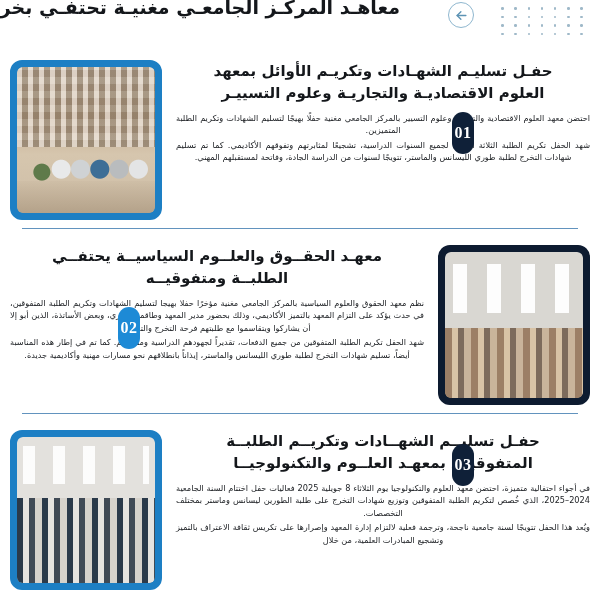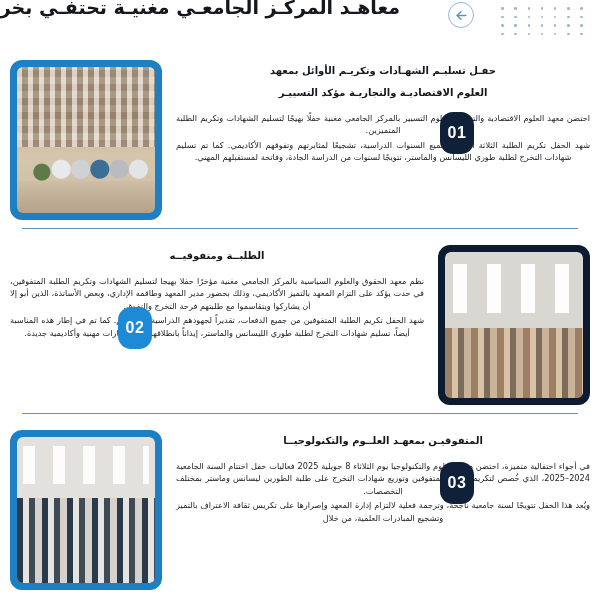--- a/index.html
+++ b/index.html
@@ -184,44 +184,44 @@
     bottom: 0; left: 0; right: 0; height: 58%;
     background:
       repeating-linear-gradient(90deg,
         #2b3a4a 0 6px, #e6e4e0 6px 12px, #404a55 12px 18px, #d6d2cb 18px 25px),
       linear-gradient(180deg, rgba(200,170,60,.35), rgba(60,70,90,.25));
   }
 
   
   .badge {
     position: absolute;
-    width: 34px;
+    width: 22px;
     height: 42px;
     border-radius: 13px;
     display: flex;
     align-items: center;
     justify-content: center;
     font-size: 16px;
     font-weight: bold;
     color: #ffffff;
     letter-spacing: .5px;
     z-index: 5;
-    font-family: Liberation Sans, sans-serif;
+    font-family: Liberation Serif, serif;
   }
   .badge.navy { background: #0f2038; }
   .badge.blue { background: #1d8ad6; }
 
   
   .text-col {
     flex: 1 1 auto;
     min-width: 0;
     direction: rtl;
   }
   .art-title {
-    font-size: 10px;
+    font-size: 15px;
     line-height: 22px;
     font-weight: bold;
     color: #14171b;
     text-align: center;
     margin: 0 0 8px 0;
     letter-spacing: -0.1px;
   }
   .art-title .ln { display: block; white-space: nowrap; }
 
   .art-body {
@@ -248,21 +248,21 @@
   #article-1 .badge { top: 52px; right: 126px; }
 
   #article-2 { margin-top: 16px; }
   #article-2 .photo-wrap { order: 1; }
   #article-2 .text-col { order: 2; }
   #article-2 .badge { top: 62px; left: 118px; }
 
   #article-3 { margin-top: 16px; }
   #article-3 .photo-wrap { order: 2; }
   #article-3 .text-col { order: 1; }
-  #article-3 .badge { top: 32px; right: 126px; }
+  #article-3 .badge { top: 14px; right: 126px; }
 </style>
 </head>
 <body>
 
 <div class="page">
 
   <div class="header">
 
     <div class="dot-grid">
       <i></i>
@@ -312,21 +312,21 @@
 
       <div class="photo-wrap">
         <div class="photo-frame blue">
           <div class="inner ph-group1"></div>
         </div>
       </div>
 
       <div class="text-col">
         <div class="art-title">
           <span class="ln">حفـل تسليـم الشهـادات وتكريـم الأوائل بمعهد</span>
-          <span class="ln">العلوم الاقتصاديـة والتجاريـة مؤكد التسييـر</span>
+          <span class="ln">العلوم الاقتصاديـة والتجاريـة وعلوم التسييـر</span>
         </div>
         <div class="art-body">
           <p>احتضن معهد العلوم الاقتصادية والتجارية وعلوم التسيير بالمركز الجامعي مغنية حفلًا بهيجًا لتسليم الشهادات وتكريم الطلبة المتميزين.</p>
           <p>شهد الحفل تكريم الطلبة الثلاثة الأوائل لجميع السنوات الدراسية، تشجيعًا لمثابرتهم وتفوقهم الأكاديمي. كما تم تسليم شهادات التخرج لطلبة طوري الليسانس والماستر، تتويجًا لسنوات من الدراسة الجادة، وفاتحة لمستقبلهم المهني.</p>
         </div>
       </div>
     </div>
 
     <div class="badge navy">01</div>
     <div class="divider"></div>
@@ -336,20 +336,21 @@
     <div class="article-inner">
 
       <div class="photo-wrap">
         <div class="photo-frame navy">
           <div class="inner ph-hall2"></div>
         </div>
       </div>
 
       <div class="text-col">
         <div class="art-title">
+          <span class="ln">معهـد الحقــوق والعلــوم السياسيــة يحتفــي</span>
           <span class="ln">الطلبــة ومتفوقيــه</span>
         </div>
         <div class="art-body">
           <p>نظم معهد الحقوق والعلوم السياسية بالمركز الجامعي مغنية مؤخرًا حفلا بهيجا لتسليم الشهادات وتكريم الطلبة المتفوقين، في حدث يؤكد على التزام المعهد بالتميز الأكاديمي، وذلك بحضور مدير المعهد وطاقمه الإداري، وبعض الأساتذة، الذين أبو إلا أن يشاركوا ويتقاسموا مع طلبتهم فرحة التخرج والتفوق.</p>
           <p>شهد الحفل تكريم الطلبة المتفوقين من جميع الدفعات، تقديراً لجهودهم الدراسية ومثابرتهم. كما تم في إطار هذه المناسبة أيضاً، تسليم شهادات التخرج لطلبة طوري الليسانس والماستر، إيذاناً بانطلاقهم نحو مسارات مهنية وأكاديمية جديدة.</p>
         </div>
       </div>
     </div>
 
     <div class="badge blue">02</div>
@@ -360,20 +361,21 @@
     <div class="article-inner">
 
       <div class="photo-wrap">
         <div class="photo-frame blue">
           <div class="inner ph-hall3"></div>
         </div>
       </div>
 
       <div class="text-col">
         <div class="art-title">
+          <span class="ln">حفـل تسليــم الشهــادات وتكريــم الطلبــة</span>
           <span class="ln">المتفوقيـن بمعهـد العلــوم والتكنولوجيــا</span>
         </div>
         <div class="art-body">
           <p>في أجواء احتفالية متميزة، احتضن معهد العلوم والتكنولوجيا يوم الثلاثاء 8 جويلية 2025 فعاليات حفل اختتام السنة الجامعية 2024–2025، الذي خُصص لتكريم الطلبة المتفوقين وتوزيع شهادات التخرج على طلبة الطورين ليسانس وماستر بمختلف التخصصات.</p>
           <p>ويُعد هذا الحفل تتويجًا لسنة جامعية ناجحة، وترجمة فعلية لالتزام إدارة المعهد وإصرارها على تكريس ثقافة الاعتراف بالتميز وتشجيع المبادرات العلمية، من خلال</p>
         </div>
       </div>
     </div>
 
     <div class="badge navy">03</div>

